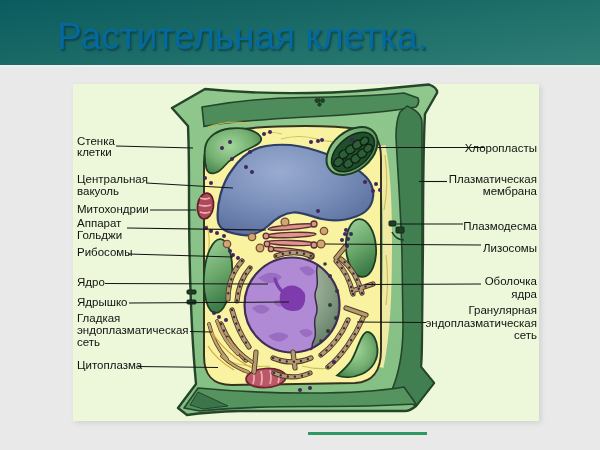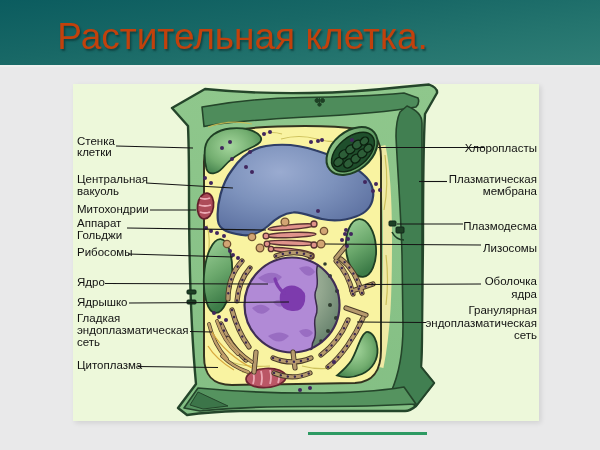--- a/index.html
+++ b/index.html
@@ -2,21 +2,21 @@
 <html><head>
 <meta charset="utf-8">
 <style>
 html,body{margin:0;padding:0}
 body{width:600px;height:450px;position:relative;overflow:hidden;
      background:#e9e9ea;font-family:"Liberation Sans",sans-serif}
 .band{position:absolute;left:0;top:0;width:600px;height:65px;
       background:linear-gradient(172deg,#0b5c5f 0%,#186866 40%,#24746e 70%,#2f7e76 100%)}
 .bandedge{position:absolute;left:0;top:65px;width:600px;height:2px;background:#eef0ee}
 .title{position:absolute;left:0;top:15.5px;width:485px;text-align:center;
-       font-size:37px;color:#c2410c;letter-spacing:0px;text-shadow:1.5px 1.5px 2px rgba(10,40,38,0.55)}
+       font-size:37px;color:#0369a1;letter-spacing:0px;text-shadow:1.5px 1.5px 2px rgba(10,40,38,0.55)}
 .panel{position:absolute;left:73px;top:84px;width:466px;height:337px;background:#edf8da;box-shadow:2px 2px 5px rgba(0,0,0,0.10)}
 .tealline{position:absolute;left:308px;top:432px;width:119px;height:3px;background:#2d9a63}
 svg{position:absolute;left:0;top:0}
 </style>
 </head>
 <body>
 <div class="band"></div>
 <div class="bandedge"></div>
 <div class="panel"></div>
 <div class="title">Растительная клетка.</div>

